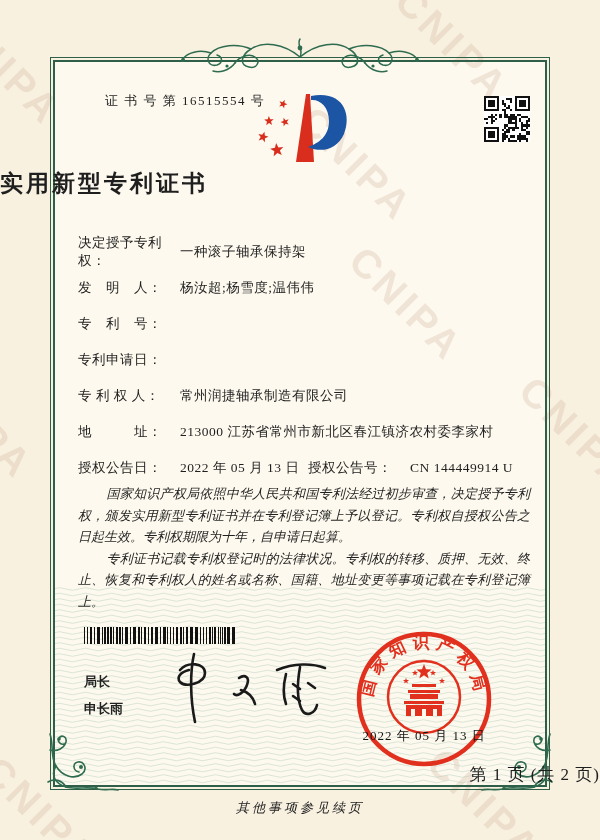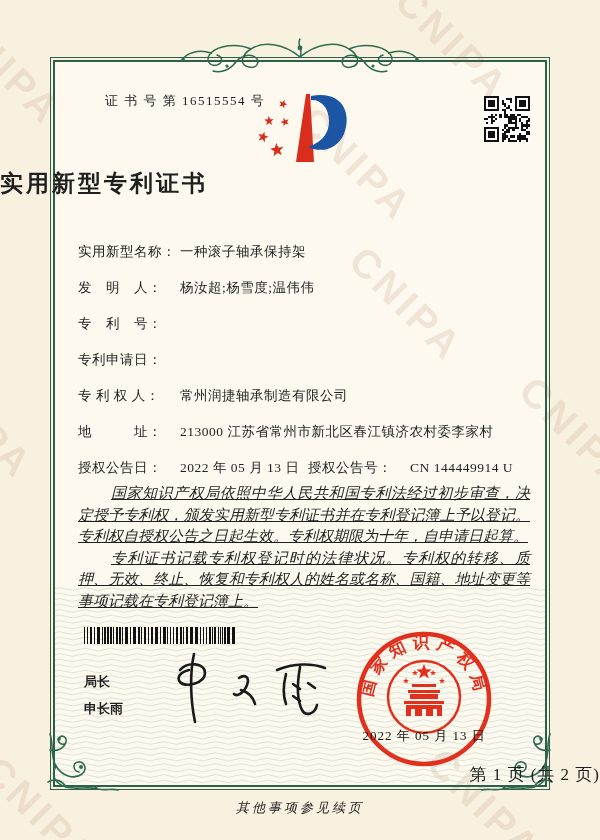--- a/index.html
+++ b/index.html
@@ -19,22 +19,22 @@
   #cert-no{left:78px;top:92px;font-size:13px;letter-spacing:1.5px;margin-left:27px;}
   #title{left:0;top:168px;width:100%;font-size:23px;font-weight:bold;
          letter-spacing:3px;}
   
   #fields{left:78px;top:234px;width:460px;}
   .frow{height:36px;display:flex;align-items:center;font-size:13.5px;}
   .flabel{display:inline-block;width:102px;flex:0 0 102px;letter-spacing:0.5px;}
   .fvalue{letter-spacing:0.5px;}
   .fvalue.fixedw{display:inline-block;width:128px;flex:0 0 128px;}
   
-  #body-text{left:78px;top:483px;width:452px;font-size:15px;line-height:21.5px;
-             font-style:italic;text-align:justify;text-decoration:underline;}
+  #body-text{left:78px;top:483px;width:452px;font-size:13px;line-height:21.5px;
+             font-style:italic;text-align:justify;}
   #body-text p{margin:0;text-indent:2.2em;}
   
   #officials{left:84px;top:668px;font-family:"Liberation Sans","DejaVu Sans",sans-serif;
              font-weight:bold;font-size:13px;line-height:27px;color:#222;}
   
   #page-num{left:0;top:763px;width:100%;text-align:right;font-size:17px;letter-spacing:1px;}
   #footer-note{left:0;top:799px;width:100%;text-align:center;font-size:13px;
                font-style:italic;letter-spacing:3px;}
   svg{display:block;}
 </style>
@@ -288,21 +288,21 @@
           <rect x="16" y="20" width="1" height="1"></rect>
           <rect x="19" y="20" width="1" height="1"></rect>
         </g>
     </g>
   </svg>
 
   <div id="title" class="abs">实用新型专利证书</div>
 
   <div id="fields" class="abs">
     <div class="frow">
-      <span class="flabel">实用新型名称：</span>
+      <span class="flabel">决定授予专利权：</span>
       <span class="fvalue">一种滚子轴承保持架</span>
     </div>
     <div class="frow">
       <span class="flabel">发　明　人：</span>
       <span class="fvalue">杨汝超;杨雪度;温伟伟</span>
     </div>
     <div class="frow">
       <span class="flabel">专　利　号：</span>
     </div>
     <div class="frow">

